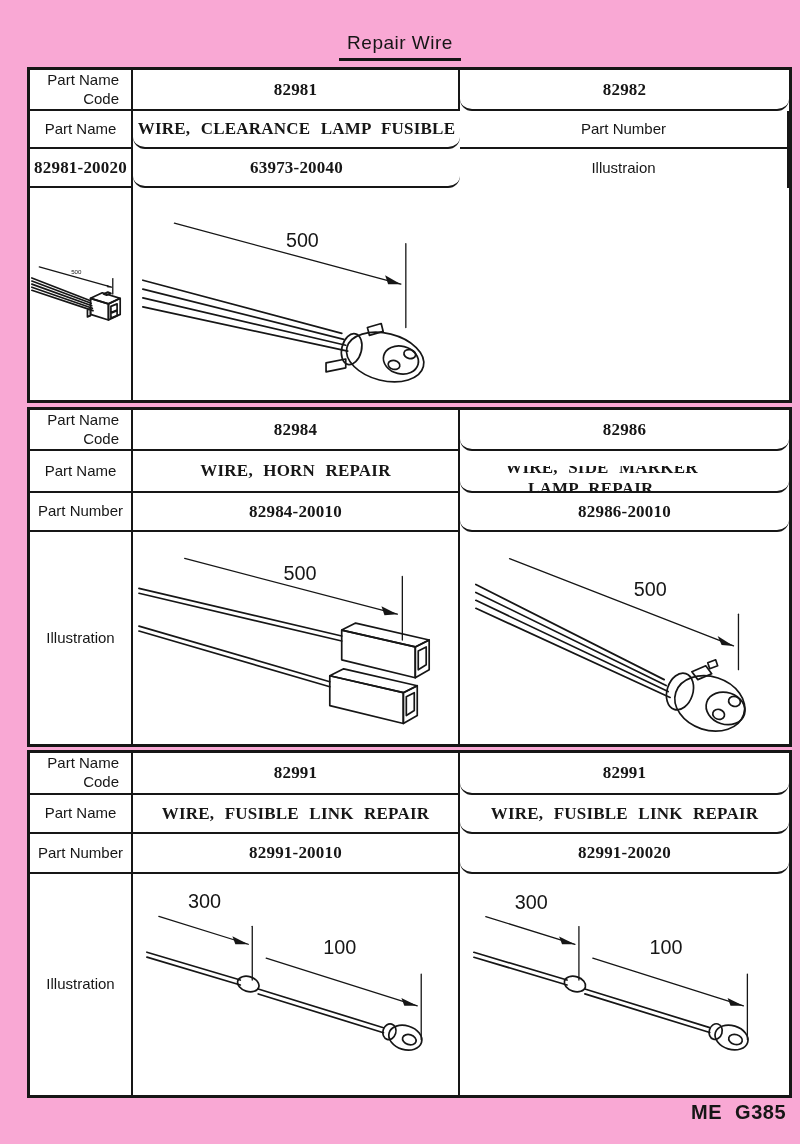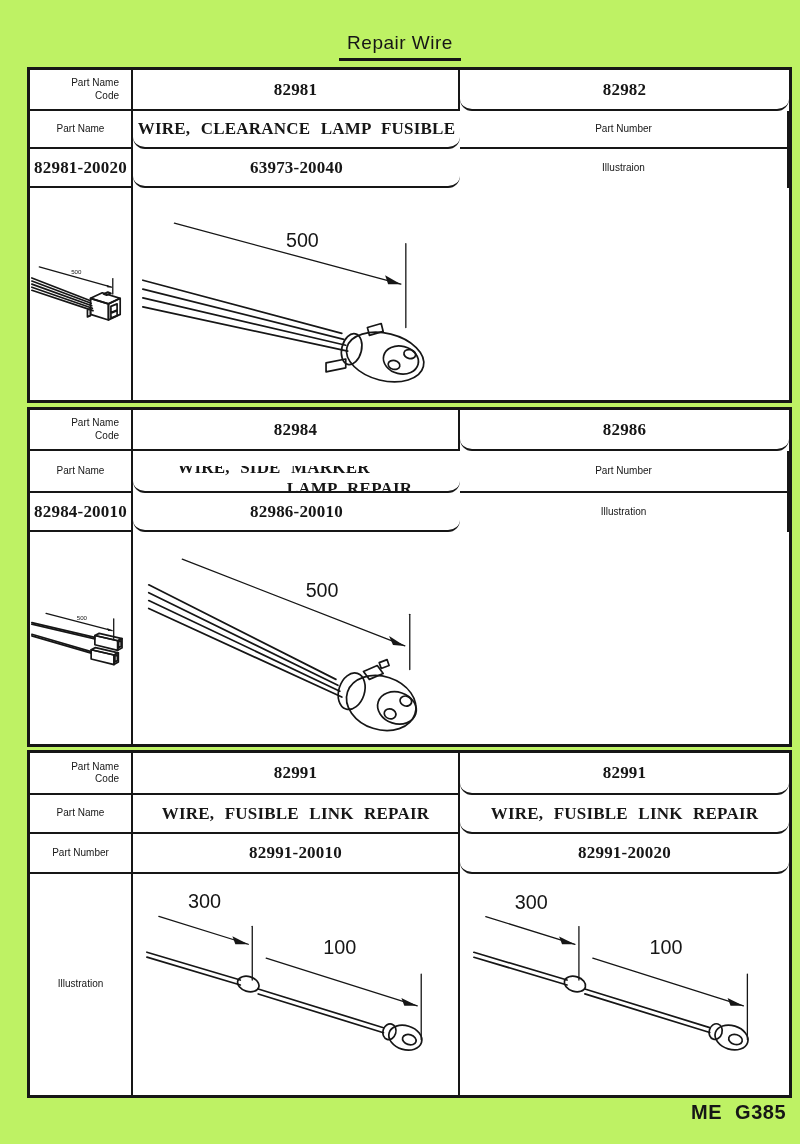--- a/index.html
+++ b/index.html
@@ -1,39 +1,39 @@
 <!DOCTYPE html>
 <html><head>
 <meta charset="utf-8">
 <style>
   html,body{margin:0;padding:0;background:#f6f6f4;}
-  .page{position:relative;width:800px;height:1144px;background:#bef264;
+  .page{position:relative;width:800px;height:1144px;background:#f9a8d4;
         font-family:"Liberation Sans",sans-serif;color:#161616;overflow:hidden;}
   .title-wrap{position:absolute;top:32px;left:0;width:800px;text-align:center;}
   .title{display:inline-block;font-size:19px;font-weight:400;letter-spacing:.5px;
          padding:0 8px 4px 8px;border-bottom:3px solid #161616;}
   .ptable{position:absolute;left:27px;width:765px;box-sizing:border-box;
           border:3px solid #161616;display:grid;grid-template-columns:103px 327px 1fr;
           background:#fff;}
   .t1{top:67px;grid-template-rows:41px 38px 39px 212px;}
   .t2{top:407px;grid-template-rows:41px 42px 39px 212px;}
   .t3{top:750px;grid-template-rows:42px 39px 40px 221px;}
   .c{border-right:2px solid #161616;border-bottom:2px solid #161616;
      display:flex;align-items:center;justify-content:center;box-sizing:border-box;
      overflow:hidden;}
   .lastcol{border-right:none;border-radius:12px;}
   .lastrow{border-bottom:none;}
-  .rowlabel{font-size:10px;line-height:1.25;}
+  .rowlabel{font-size:15px;line-height:1.25;}
   .codelabel{flex-direction:column;align-items:flex-end;justify-content:center;
              padding-right:12px;}
   .val{font-size:17px;font-weight:700;word-spacing:6px;letter-spacing:.2px;
        white-space:nowrap;font-family:Liberation Serif, serif;}
   .name2{flex-direction:column;align-items:stretch;justify-content:center;line-height:1.2;margin-top:15px;}
   .name2 .l1{text-align:center;padding-right:46px;}
-  .name2 .l2{text-align:center;padding-left:106px;}
+  .name2 .l2{text-align:left;padding-left:68px;}
   .illus{padding:0;}
   .illus svg{display:block;width:100%;height:100%;}
   svg *{vector-effect:non-scaling-stroke;}
   .ln{stroke:#161616;stroke-width:1.7;fill:none;stroke-linecap:round;stroke-linejoin:round;}
   .thin{stroke:#161616;stroke-width:1.3;fill:none;stroke-linecap:round;}
   .ah{fill:#161616;stroke:none;}
   .dim{font-family:"Liberation Sans",sans-serif;font-size:20px;fill:#161616;}
   .footer{position:absolute;top:1101px;right:14px;font-size:20px;font-weight:700;
           word-spacing:7px;letter-spacing:.5px;}
 </style>
@@ -110,20 +110,21 @@
 
   <div class="ptable t2">
     <div class="c rowlabel codelabel">
       <span>Part Name</span>
       <span>Code</span>
     </div>
     <div class="c val">82984</div>
     <div class="c val lastcol">82986</div>
 
     <div class="c rowlabel">Part Name</div>
+    <div class="c val">WIRE, HORN REPAIR</div>
     <div class="c val lastcol name2">
       <div class="l1">WIRE, SIDE MARKER</div>
       <div class="l2">LAMP REPAIR</div>
     </div>
 
     <div class="c rowlabel">Part Number</div>
     <div class="c val">82984-20010</div>
     <div class="c val lastcol">82986-20010</div>
 
     <div class="c rowlabel lastrow">Illustration</div>

